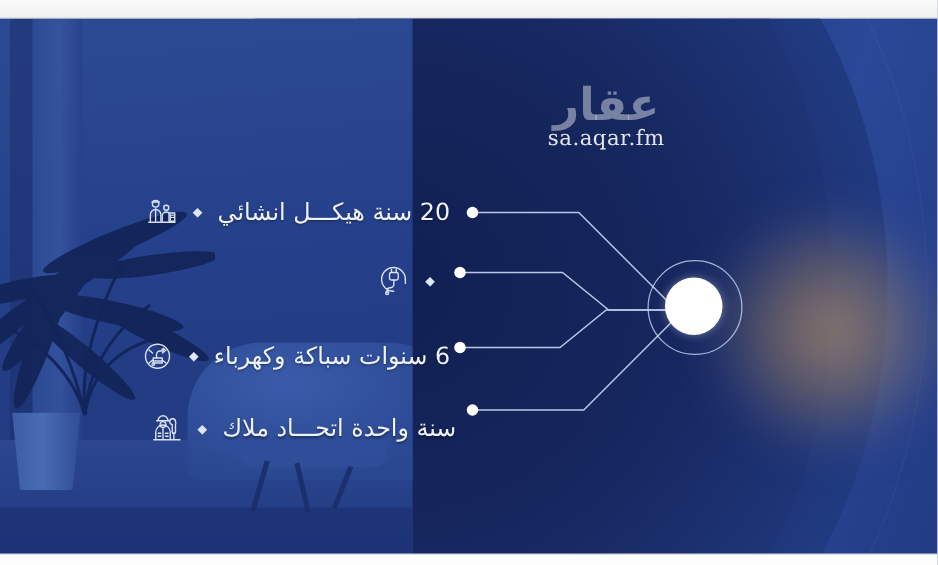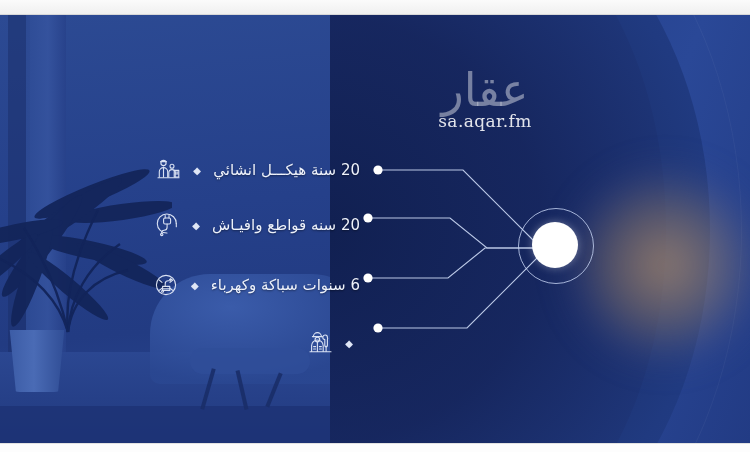--- a/index.html
+++ b/index.html
@@ -117,37 +117,37 @@
     letter-spacing:.5px;direction:rtl;white-space:nowrap;
     text-shadow:0 1px 3px rgba(0,0,0,.35);
   }
 
   
   .wm{
     position:absolute;left:405px;top:52px;width:160px;text-align:center;
     direction:rtl;pointer-events:none;
   }
   .wm-word{
-    font-size:46px;font-weight:normal;line-height:1;
+    font-size:36px;font-weight:bold;line-height:1;
     color:rgba(255,255,255,.42);letter-spacing:2px;
   }
   .wm-url{
     margin-top:-2px;font-family:"DejaVu Serif","Liberation Serif",serif;
     font-size:17px;font-weight:normal;color:rgba(255,255,255,.88);
     letter-spacing:.4px;
   }
 
   
   .rows{position:absolute;left:0;top:0;width:750px;height:429px;}
   .row{
     position:absolute;display:flex;align-items:center;direction:rtl;
     height:30px;
   }
   .row-label{
-    color:#eef2fb;font-size:15px;white-space:nowrap;
+    color:#eef2fb;font-size:19px;white-space:nowrap;
     text-shadow:0 1px 2px rgba(0,0,0,.4);
   }
   .row-bullet{
     width:14px;text-align:center;color:#dfe6f6;font-size:10px;
     margin:0 9px;
   }
   .row-icon{
     width:26px;height:26px;flex:0 0 26px;opacity:.93;
   }
   .row-icon svg{display:block;width:26px;height:26px;}
@@ -258,21 +258,20 @@
             <circle cx="17" cy="9.2" r="2"></circle>
             <path d="M13.8 20 v-4.2 a3.2 3.2 0 0 1 6.4 0 V20"></path>
             <rect x="19.2" y="13.4" width="4.6" height="6.6"></rect>
             <path d="M20.3 15.1h.9M22.1 15.1h.9M20.3 16.9h.9M22.1 16.9h.9"></path>
             <path d="M3 20.8 h21"></path>
           </svg>
         </span>
       </div>
 
       <div class="row" style="right:390px;top:195px;">
-        <span class="row-label">20 سنه قواطع وافيـاش</span>
         <span class="row-bullet">◆</span>
         <span class="row-icon">
           <svg viewBox="0 0 26 26" fill="none" stroke="#e8eefb" stroke-width="1.1" stroke-linecap="round" stroke-linejoin="round">
             <path d="M22.3 11.5 a9.5 9.5 0 1 0 -9.3 9.5"></path>
             <path d="M22.3 11.5 v3.2"></path>
             <rect x="9.6" y="6" width="7" height="6" rx="1.4"></rect>
             <path d="M11.2 6 V3.6 M15 6 V3.6"></path>
             <path d="M13.1 12 v3.2 a3 3 0 0 1 -3 3 a2.4 2.4 0 0 0 -2.4 2.4 v1.4"></path>
             <circle cx="7.7" cy="22.4" r="1.2"></circle>
           </svg>
@@ -289,20 +288,21 @@
             <path d="M9.6 16.8 h7.2 v-2.4 h-7.2 z"></path>
             <path d="M12.2 14.4 v-2.6 a3 3 0 0 1 3 -3 h2.4"></path>
             <path d="M16.6 7.4 h2.2 M17.7 6.6 v1.7"></path>
             <path d="M9.6 16.8 v1.6 h7.2 v-1.6"></path>
             <circle cx="9.6" cy="19.3" r="1"></circle>
           </svg>
         </span>
       </div>
 
       <div class="row" style="right:385px;top:313px;">
+        <span class="row-label">سنة واحدة اتحـــاد ملاك</span>
         <span class="row-bullet">◆</span>
         <span class="row-icon">
           <svg viewBox="0 0 26 26" fill="none" stroke="#e8eefb" stroke-width="1.1" stroke-linecap="round" stroke-linejoin="round">
             <path d="M6.4 6.6 a4 4 0 0 1 8 0"></path>
             <path d="M5.4 6.6 h10"></path>
             <circle cx="10.4" cy="9.6" r="2.3"></circle>
             <path d="M4.6 21.4 v-5.6 a5.8 5.8 0 0 1 11.6 0 v5.6"></path>
             <path d="M10.4 12 v9.4"></path>
             <path d="M6.6 16.6 h2 M12.4 16.6 h2 M6.6 19 h2 M12.4 19 h2"></path>
             <path d="M20.4 7.4 a2.3 2.3 0 1 0 -2.6 2.2 l0 6 a1.3 1.3 0 0 0 2.6 0 l0 -6 a2.3 2.3 0 0 0 0 -2.2z"></path>

